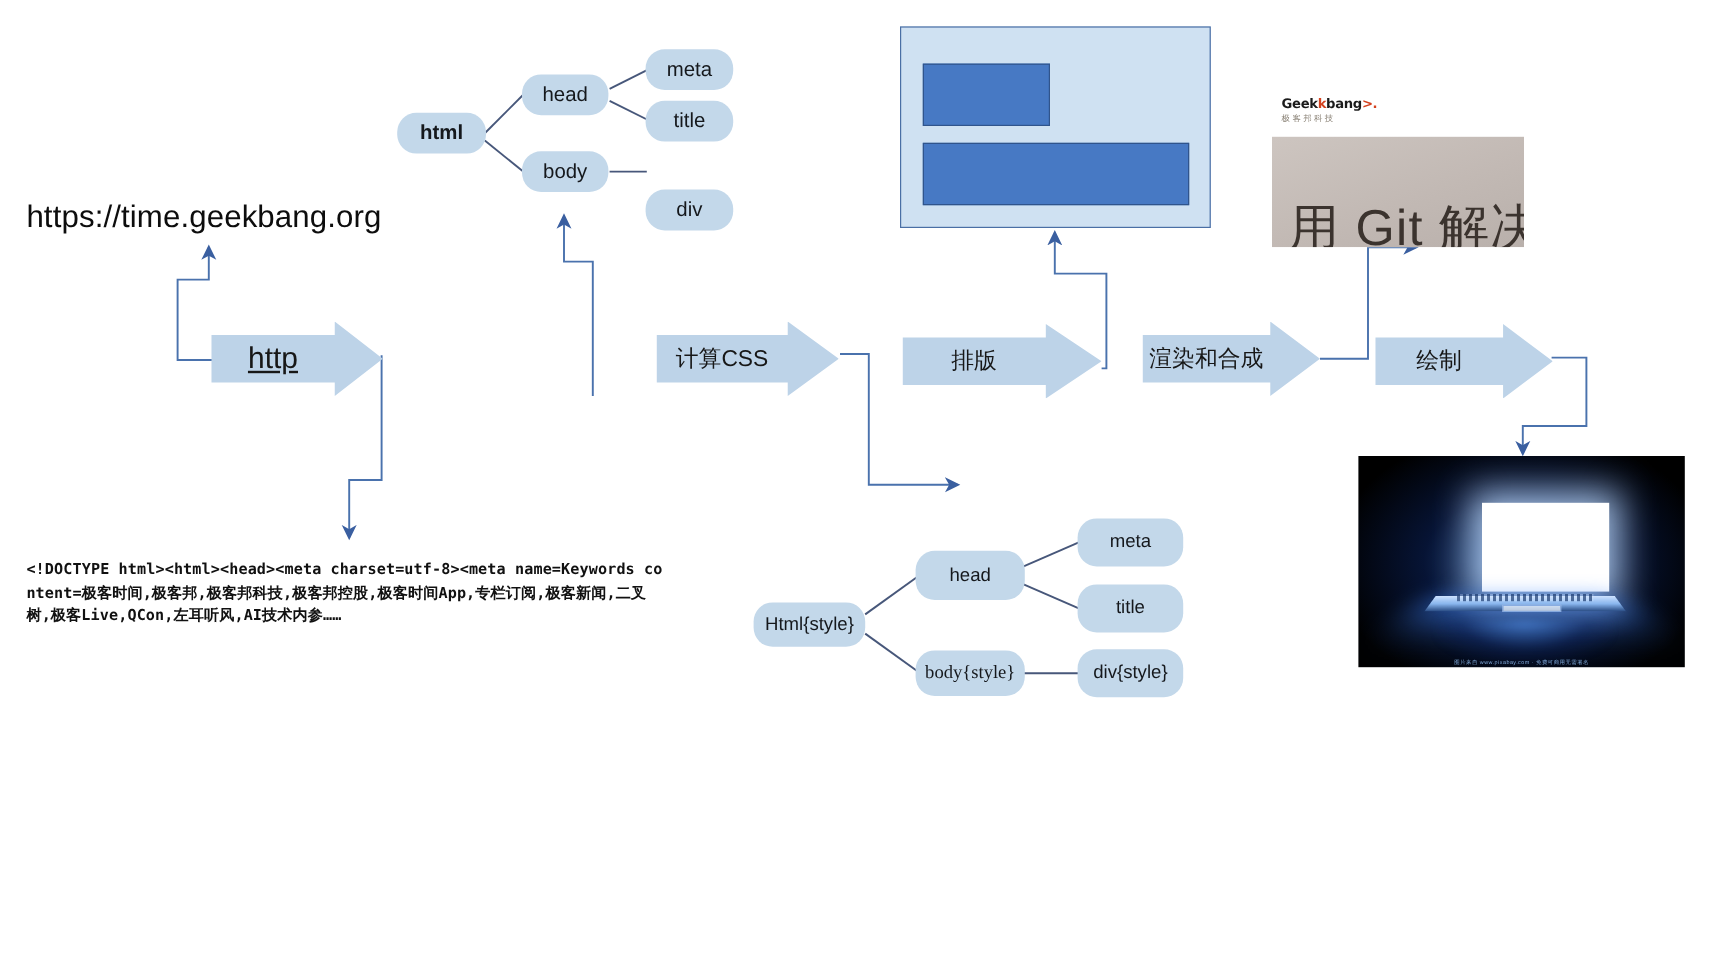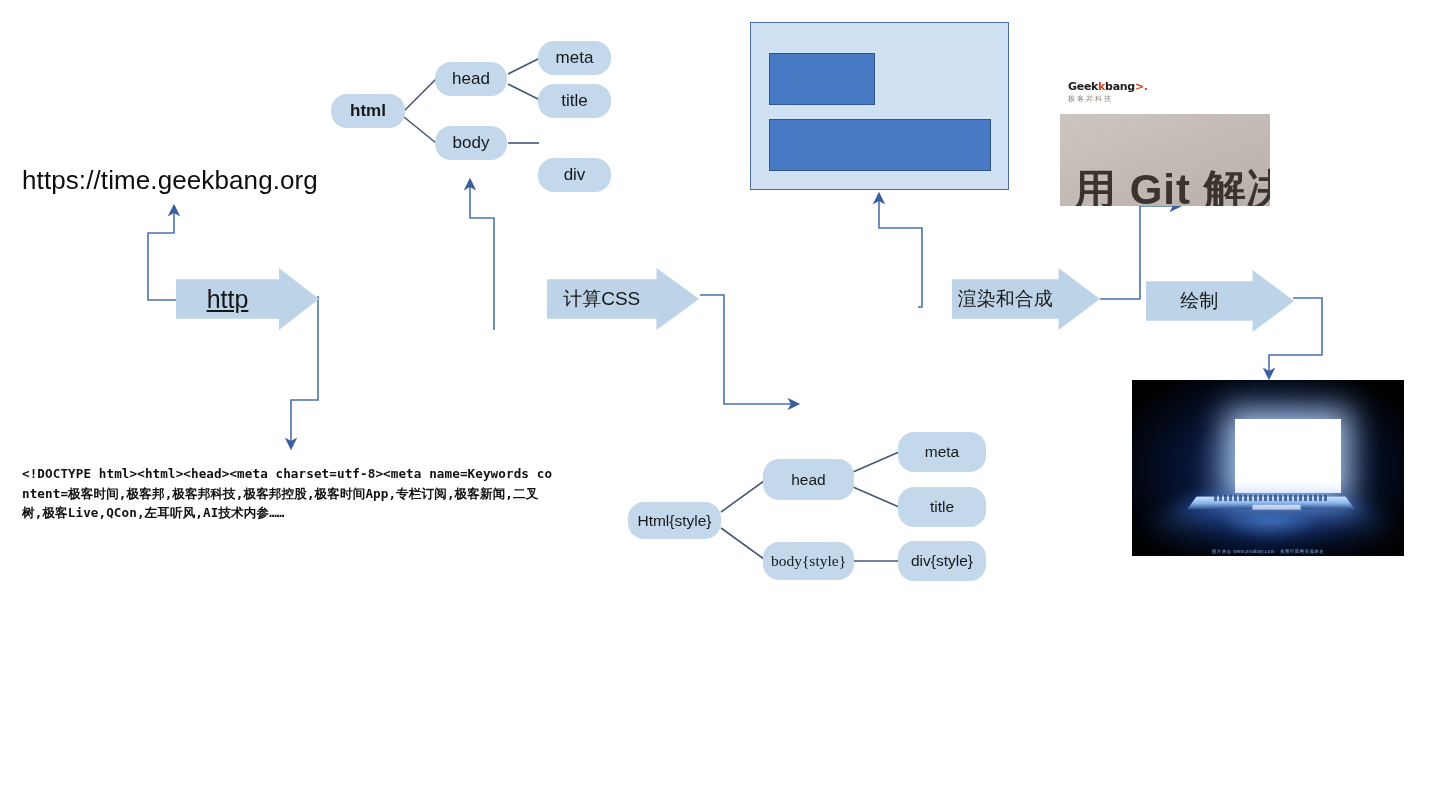--- a/index.html
+++ b/index.html
@@ -123,21 +123,21 @@
     position: absolute;
     left: 0px; top: 40px;
     width: 210px; height: 92px;
     background: linear-gradient(160deg, #cdc5c0 0%, #c2b9b4 55%, #b9b0ab 100%);
     overflow: hidden;
   }
   #geek-photo .gtitle {
     position: absolute;
     left: 14px; bottom: -12px;
     font-size: 42px;
-    font-weight: bold;
+    font-weight: normal;
     color: #3b332e;
     white-space: nowrap;
     letter-spacing: 1px;
     text-align: center;
   }
 
   
   #laptop-photo {
     left: 1132px; top: 380px;
     width: 272px; height: 176px;
@@ -307,20 +307,24 @@
     <div class="shape"></div>
     <div class="plabel big">http</div>
   </div>
 
 
   <div class="abs proc-arrow" style="left:547px; top:268px; width:152px;">
     <div class="shape"></div>
     <div class="plabel">计算CSS</div>
   </div>
 
+  <div class="abs proc-arrow" style="left:752px; top:270px; width:166px;">
+    <div class="shape"></div>
+    <div class="plabel">排版</div>
+  </div>
 
   <div class="abs proc-arrow" style="left:1146px; top:270px; width:148px;">
     <div class="shape"></div>
     <div class="plabel">绘制</div>
   </div>
 
   <div class="abs proc-arrow" style="left:952px; top:268px; width:148px;">
     <div class="shape"></div>
     <div class="plabel">渲染和合成</div>
   </div>

